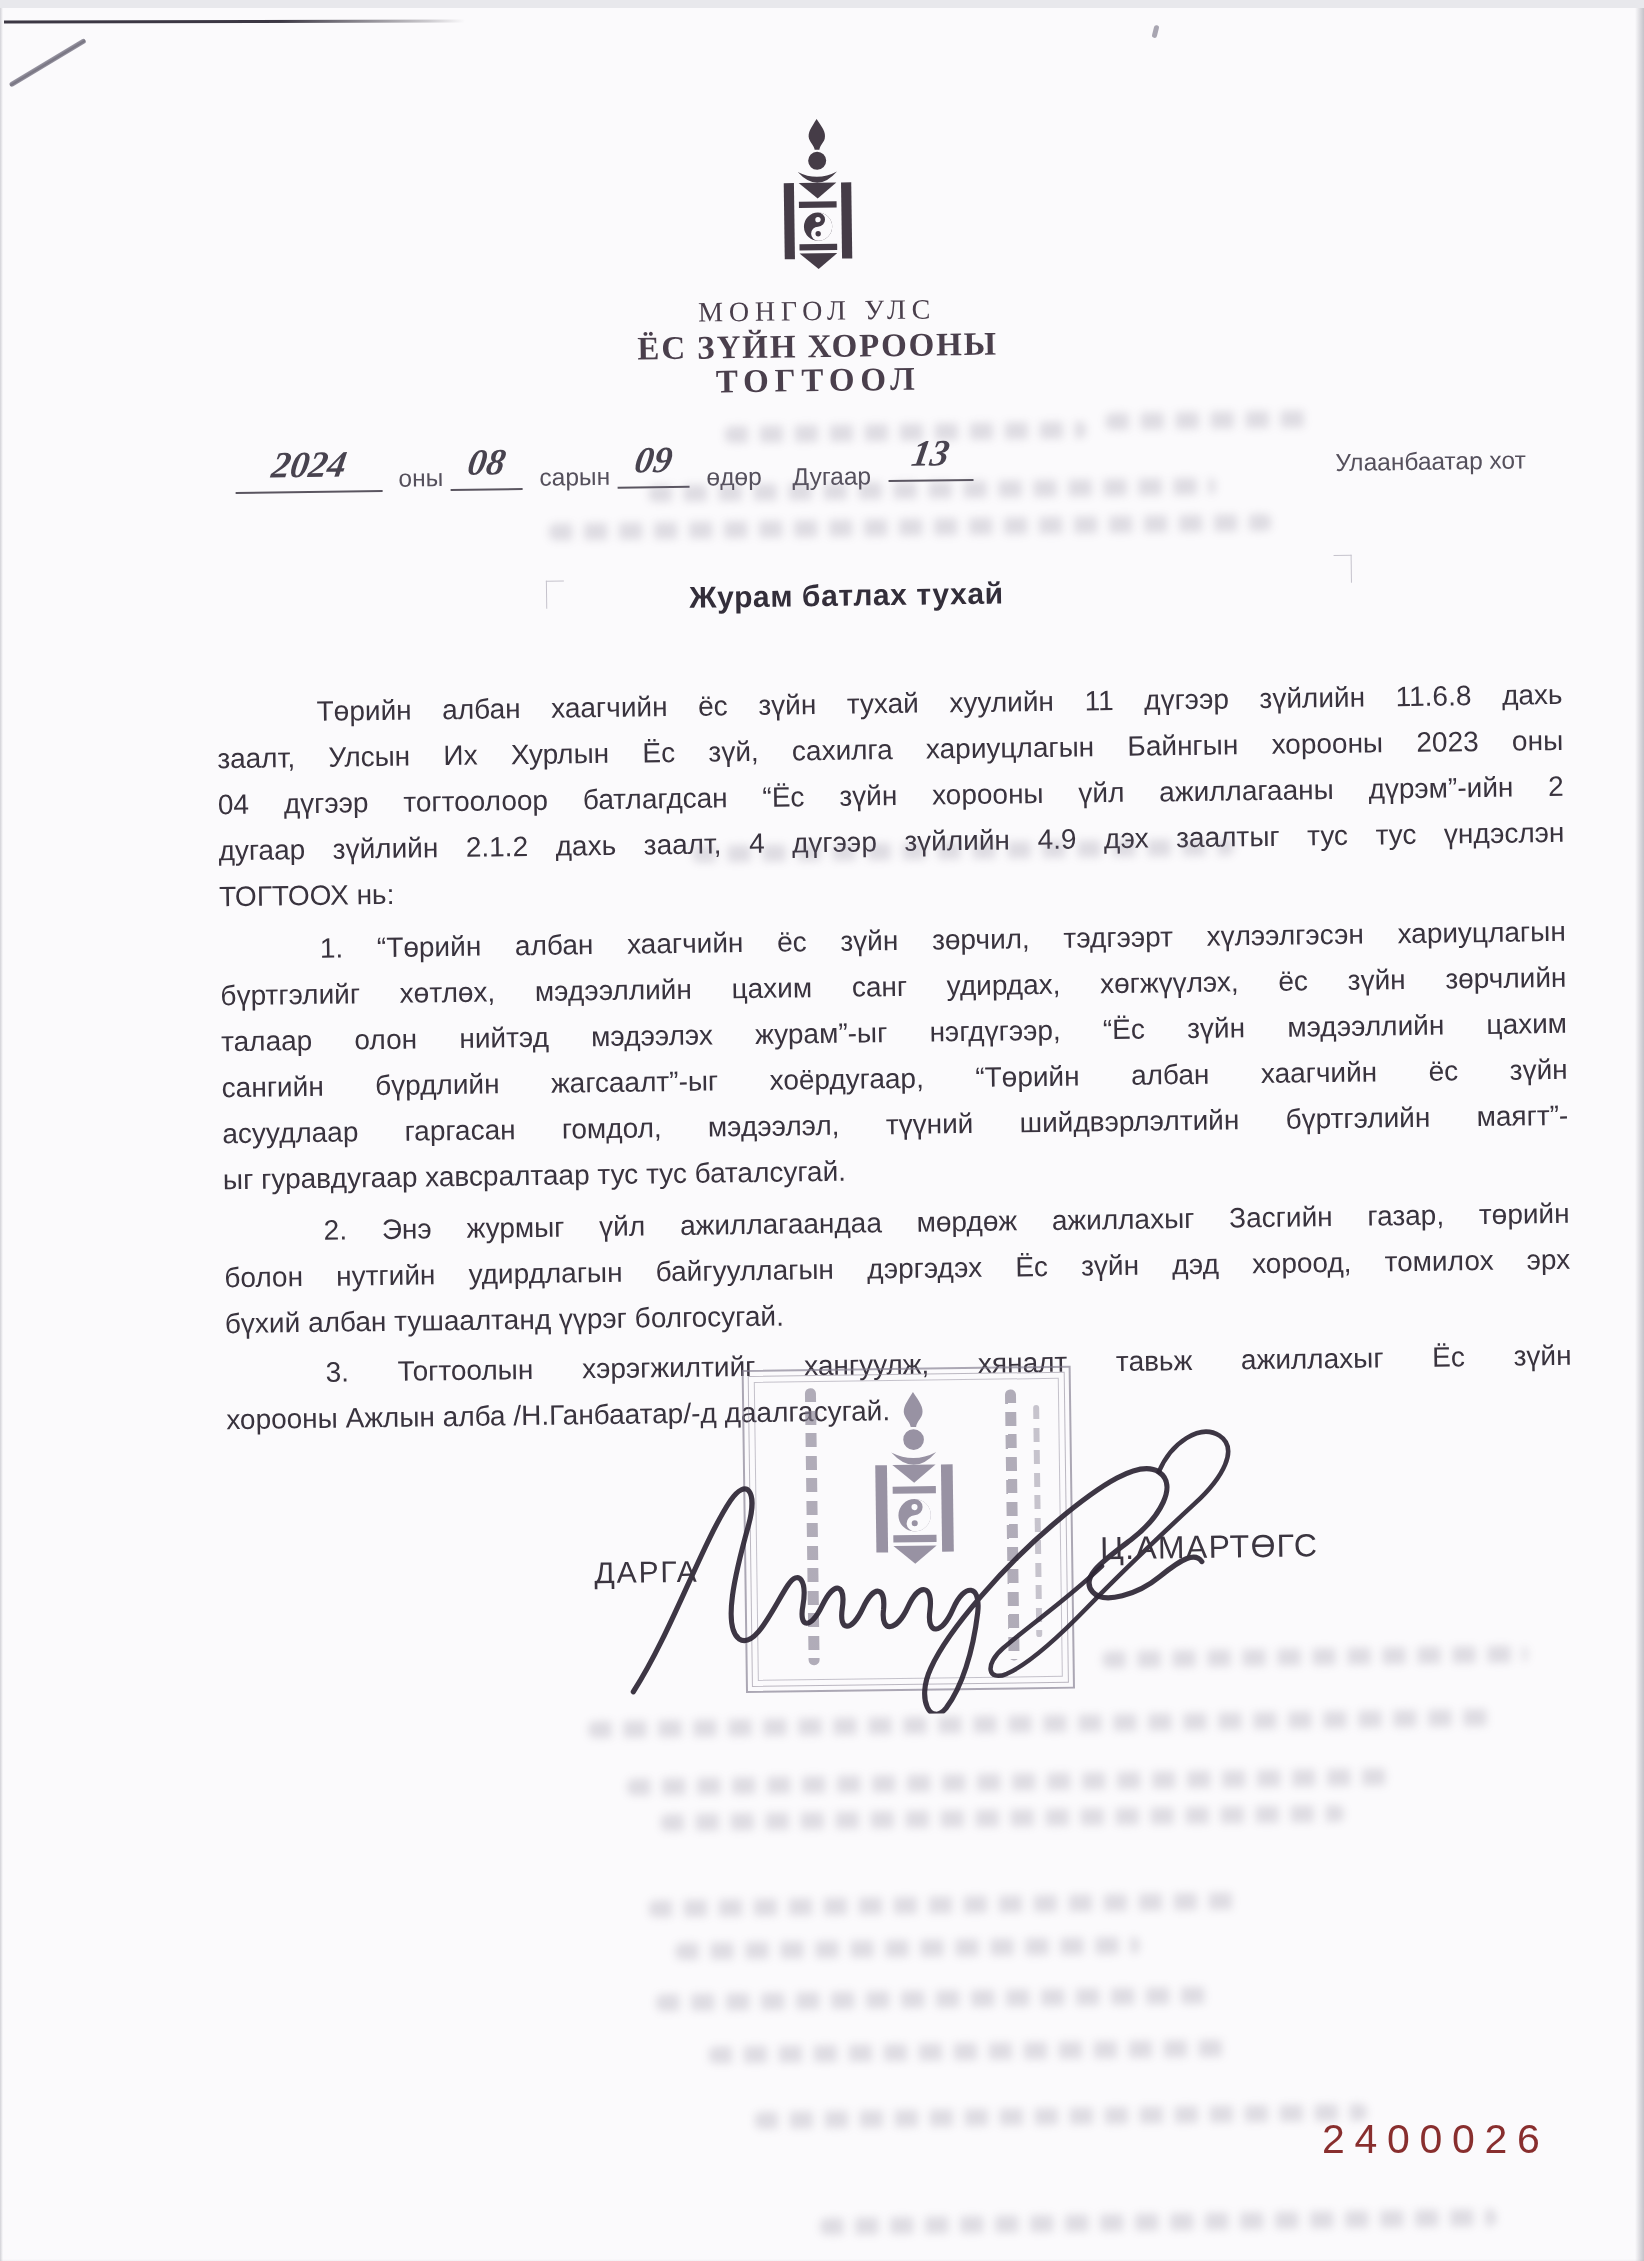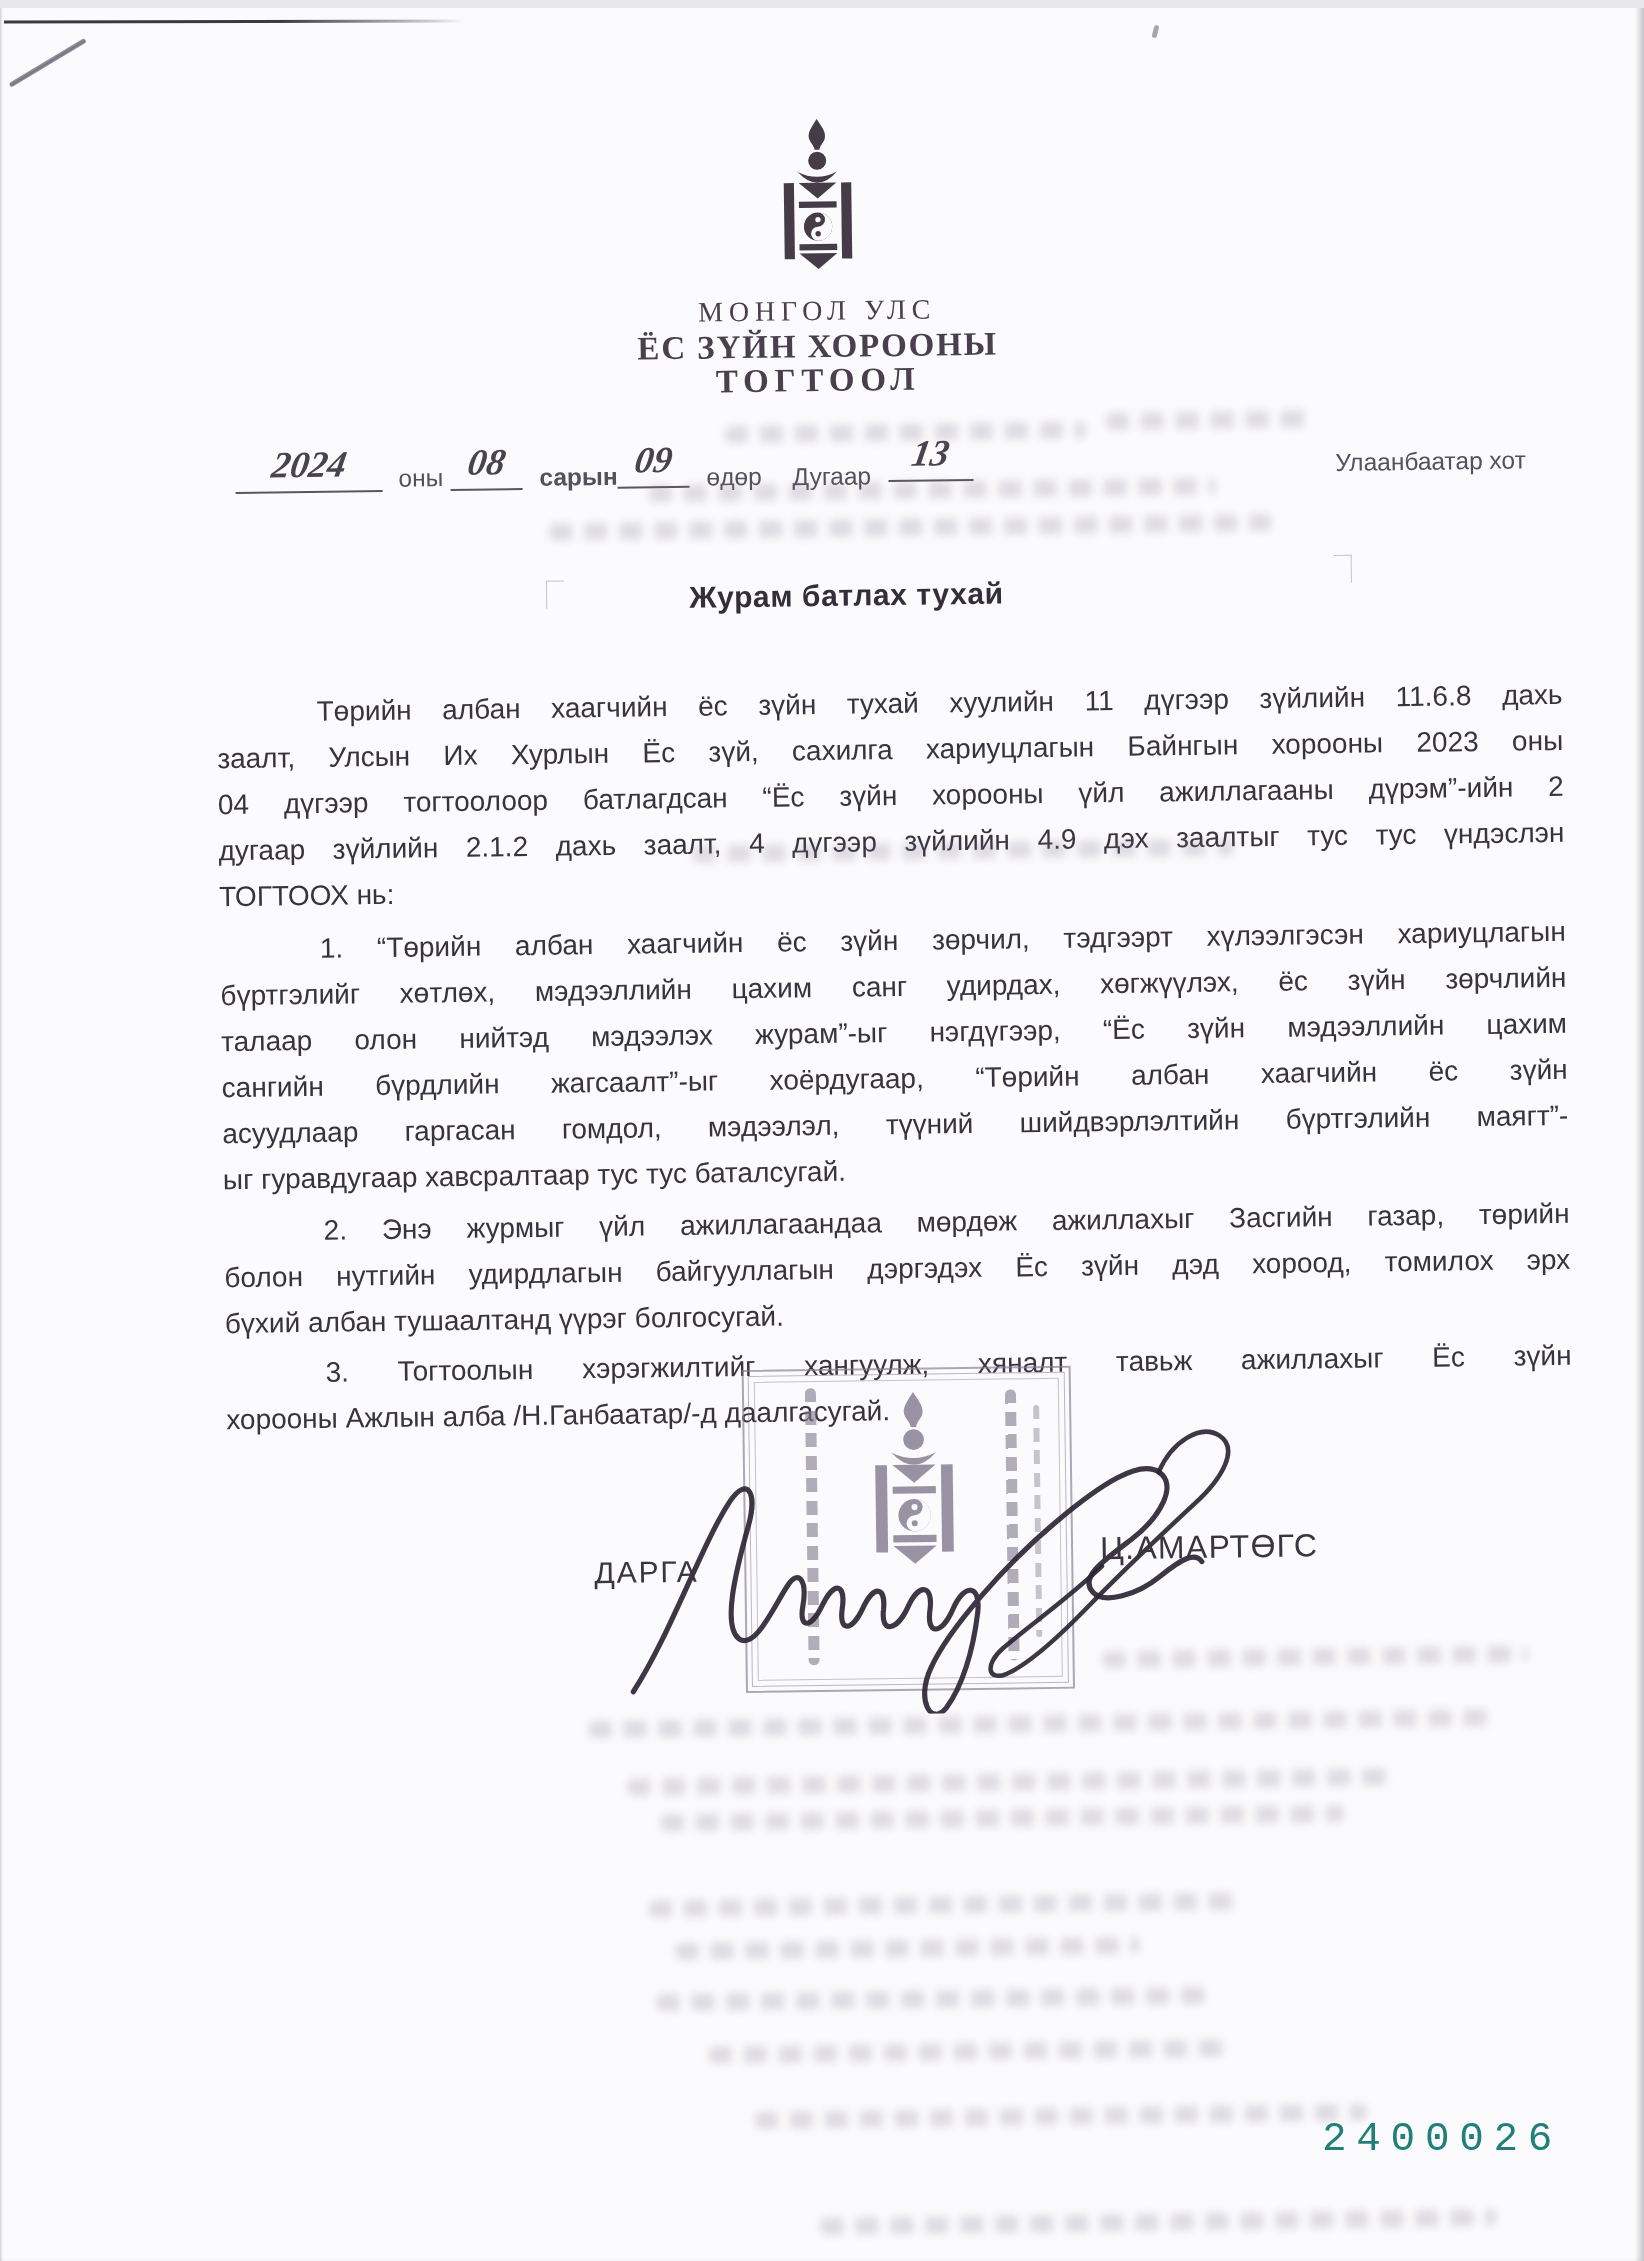--- a/index.html
+++ b/index.html
@@ -64,22 +64,22 @@
     background:repeating-linear-gradient(180deg, rgba(130,124,142,.75) 0 14px, rgba(130,124,142,0) 14px 22.5px);}
   .stamp .col.c1{left:63px; top:19.3px; height:277px;}
   .stamp .col.c2{left:263px; top:23px; height:271px;}
   .stamp .col.c3{left:291px; top:39px; height:232px; width:5.8px; opacity:.7;}
   .stamp .semblem{position:absolute; left:117px; top:14px; width:108px; height:193px; color:#837c90;}
   .sig-svg{position:absolute; left:606px; top:1404px; width:683px; height:303px;}
   
   .ghost{position:absolute; height:17.4px; border-radius:5.8px; filter:blur(4.5px); opacity:.36;
     background:repeating-linear-gradient(90deg, rgba(118,112,134,.6) 0 23px, rgba(118,112,134,0) 23px 35px);}
   
-  .serial{position:absolute; left:1322px; top:2108px; font-family:Liberation Mono, monospace;
-    font-size:41px; letter-spacing:9.7px; color:#0f766e; opacity:.92;}
+  .serial{position:absolute; left:1322px; top:2108px; font-family:Liberation Sans, sans-serif;
+    font-size:41px; letter-spacing:9.7px; color:#7f1d1d; opacity:.92;}
 </style>
 </head>
 <body>
 
 <div class="page">
 
   <div class="top-line"></div>
   <div class="pen-mark"></div>
   <div class="apostrophe"></div>
 
@@ -109,21 +109,21 @@
     <div class="hdr org">ЁС ЗҮЙН ХОРООНЫ</div>
     <div class="hdr doctype">ТОГТООЛ</div>
 
     <div class="blank" style="left:244px; top:433px; width:147px;">
       <span class="hand">2024</span>
     </div>
     <div class="dl" style="left:407px; top:451px;">оны</div>
     <div class="blank" style="left:459px; top:433px; width:72px;">
       <span class="hand">08</span>
     </div>
-    <div class="dl" style="left:548px; top:452px;font-weight:bold;">сарын</div>
+    <div class="dl" style="left:548px; top:452px;">сарын</div>
     <div class="blank" style="left:626px; top:433px; width:72px;">
       <span class="hand">09</span>
     </div>
     <div class="dl" style="left:715px; top:454px;">өдөр</div>
 
     <div class="dl" style="left:801px; top:455px;">Дугаар</div>
     <div class="blank" style="left:897px; top:430px; width:85px;">
       <span class="hand">13</span>
     </div>
 

